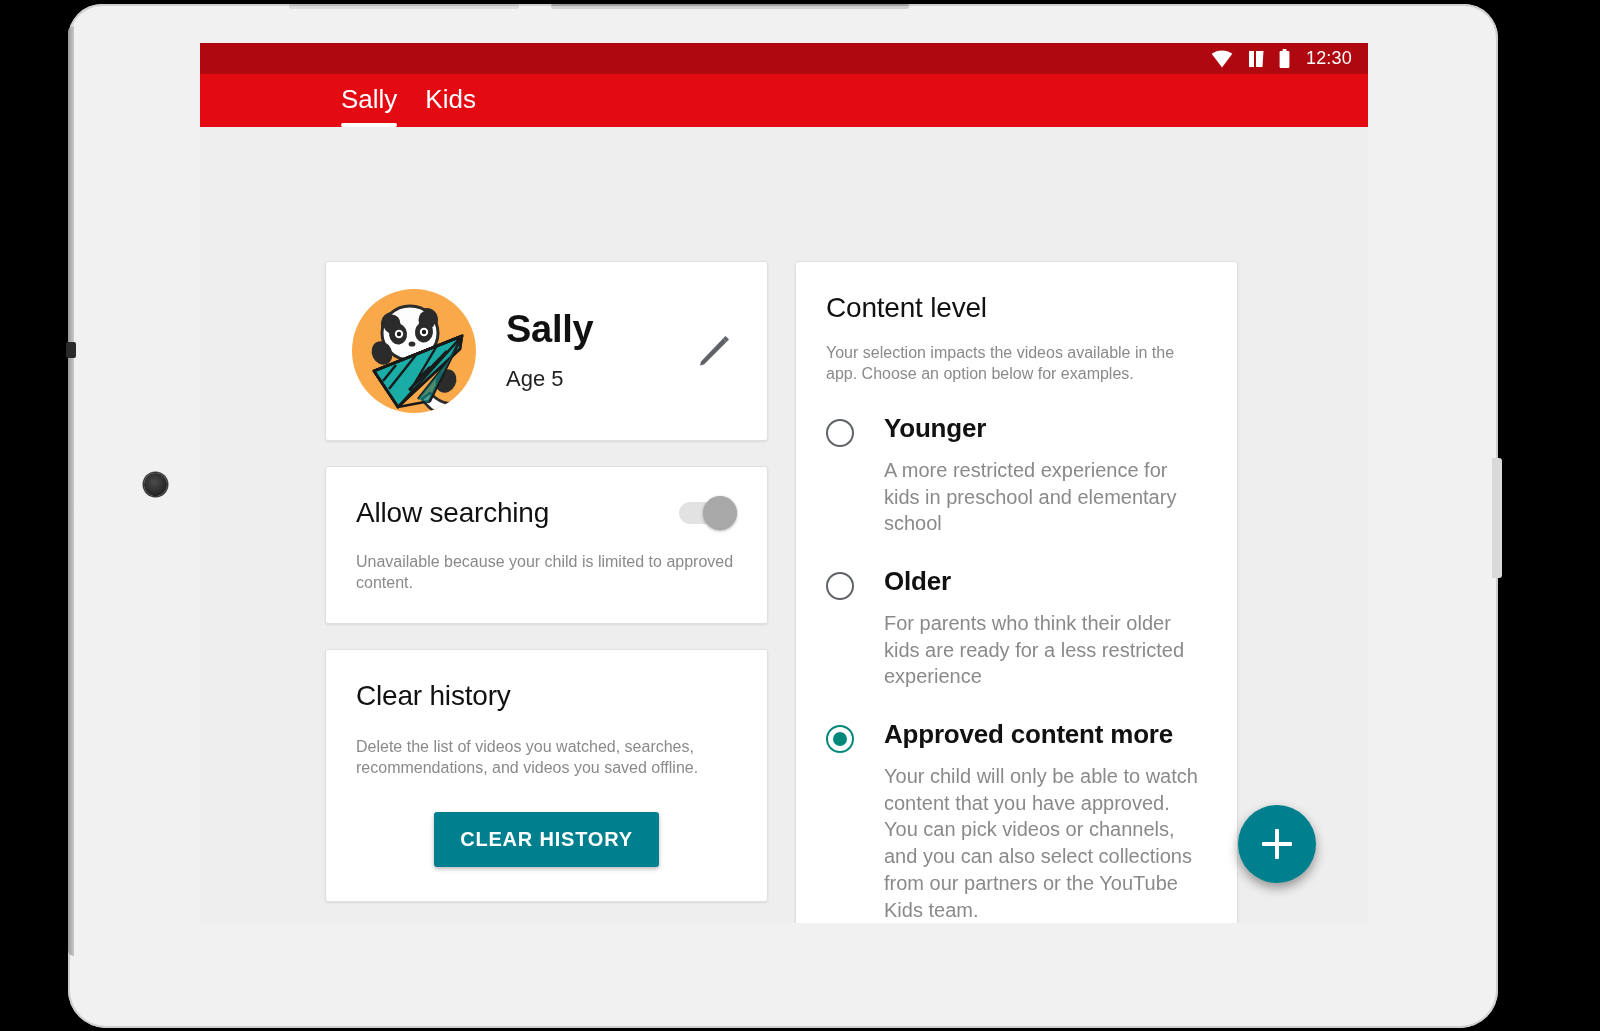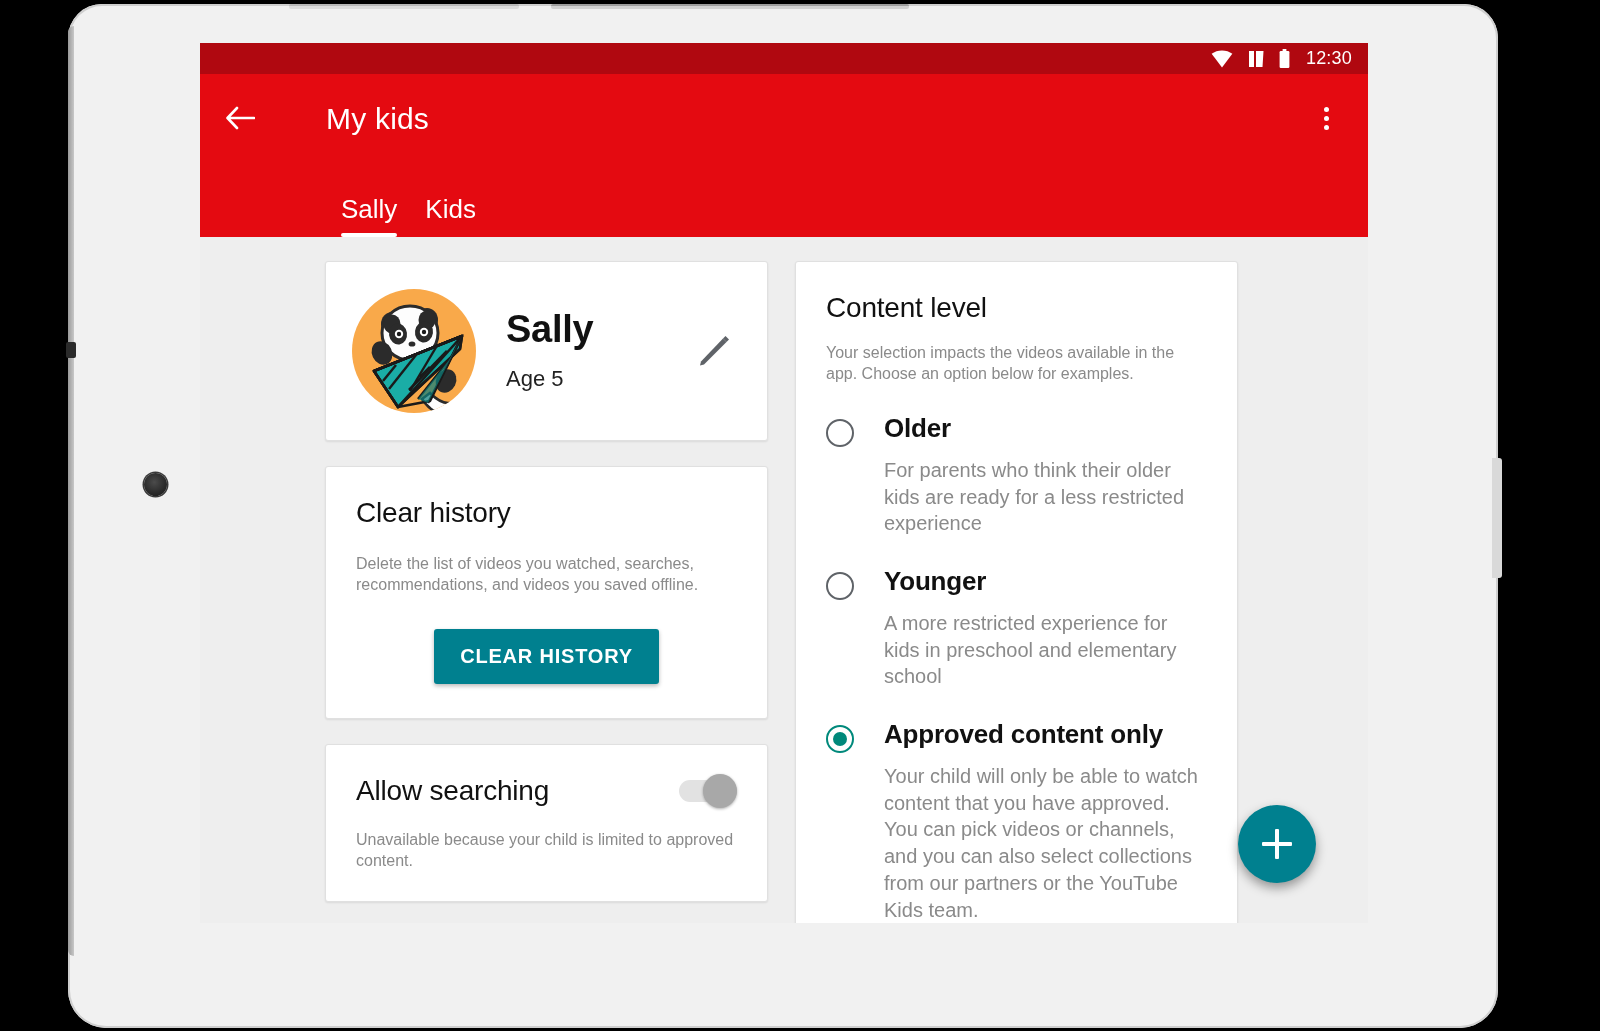--- a/index.html
+++ b/index.html
@@ -225,33 +225,20 @@
     </span>
     <span class="sb-icon">
       <svg width="11" height="19" viewBox="0 0 11 19">
           <rect x="3.6" y="0" width="3.8" height="2" fill="#fff"></rect>
           <rect x="0.6" y="2" width="9.8" height="17" rx="1.2" fill="#fff"></rect>
         </svg>
     </span>
     <span id="status-time">12:30</span>
   </div>
 
-  <div id="app-bar">
-    <div id="back-button">
-      <svg width="30" height="26" viewBox="0 0 30 26">
-        <path d="M29 13H3 M12 3 2.5 13 12 23" stroke="#fff" stroke-width="2.6" fill="none" stroke-linecap="round" stroke-linejoin="round"></path>
-      </svg>
-    </div>
-    <div id="app-title">My kids</div>
-    <div id="overflow-button">
-      <span class="dot"></span>
-      <span class="dot"></span>
-      <span class="dot"></span>
-    </div>
-  </div>
 
   <div id="tab-bar">
     <div class="tab">
       <span>Sally</span>
       <span class="underline"></span>
     </div>
     <div class="tab inactive">
       <span>Kids</span>
       
     </div>
@@ -311,63 +298,63 @@
           <div id="profile-age">Age 5</div>
         </div>
         <div id="edit-button">
           <svg width="40" height="40" viewBox="0 0 40 40">
             <path d="M7 30.5 6 34.5 10 33.5 32.5 11 29 7.5z" fill="#5f6368"></path>
             <path d="M29 7.5 32.5 11 35 8.5 31.5 5z" fill="#5f6368"></path>
           </svg>
         </div>
       </div>
 
-      <div class="card card-pad" id="clear-history-card">
-        <div class="card-title">Clear history</div>
-        <div class="card-sub">Delete the list of videos you watched, searches, recommendations, and videos you saved offline.</div>
-        <button id="clear-history-btn">CLEAR HISTORY</button>
-      </div>
-
       <div class="card card-pad" id="allow-searching-card">
         <div class="row-head">
           <div class="card-title">Allow searching</div>
           <div class="toggle off">
             <span class="thumb"></span>
           </div>
         </div>
         <div class="card-sub">Unavailable because your child is limited to approved content.</div>
       </div>
+
+      <div class="card card-pad" id="clear-history-card">
+        <div class="card-title">Clear history</div>
+        <div class="card-sub">Delete the list of videos you watched, searches, recommendations, and videos you saved offline.</div>
+        <button id="clear-history-btn">CLEAR HISTORY</button>
+      </div>
     </div>
 
     <div class="col" id="col-right">
 
       <div class="card" id="content-level-card">
         <div class="card-title">Content level</div>
         <div class="card-sub">Your selection impacts the videos available in the app. Choose an option below for examples.</div>
+
+        <div class="radio-row">
+          <div class="radio"></div>
+          <div class="radio-body">
+            <div class="radio-label">Younger</div>
+            <div class="radio-desc">A more restricted experience for kids in preschool and elementary school</div>
+          </div>
+        </div>
 
         <div class="radio-row">
           <div class="radio"></div>
           <div class="radio-body">
             <div class="radio-label">Older</div>
             <div class="radio-desc">For parents who think their older kids are ready for a less restricted experience</div>
           </div>
         </div>
 
         <div class="radio-row">
-          <div class="radio"></div>
-          <div class="radio-body">
-            <div class="radio-label">Younger</div>
-            <div class="radio-desc">A more restricted experience for kids in preschool and elementary school</div>
-          </div>
-        </div>
-
-        <div class="radio-row">
           <div class="radio selected"></div>
           <div class="radio-body">
-            <div class="radio-label">Approved content only</div>
+            <div class="radio-label">Approved content more</div>
             <div class="radio-desc">Your child will only be able to watch content that you have approved. You can pick videos or channels, and you can also select collections from our partners or the YouTube Kids team.</div>
           </div>
         </div>
 
       </div>
 
     </div>
 
     <div id="fab">
       <span class="plus-h"></span>

